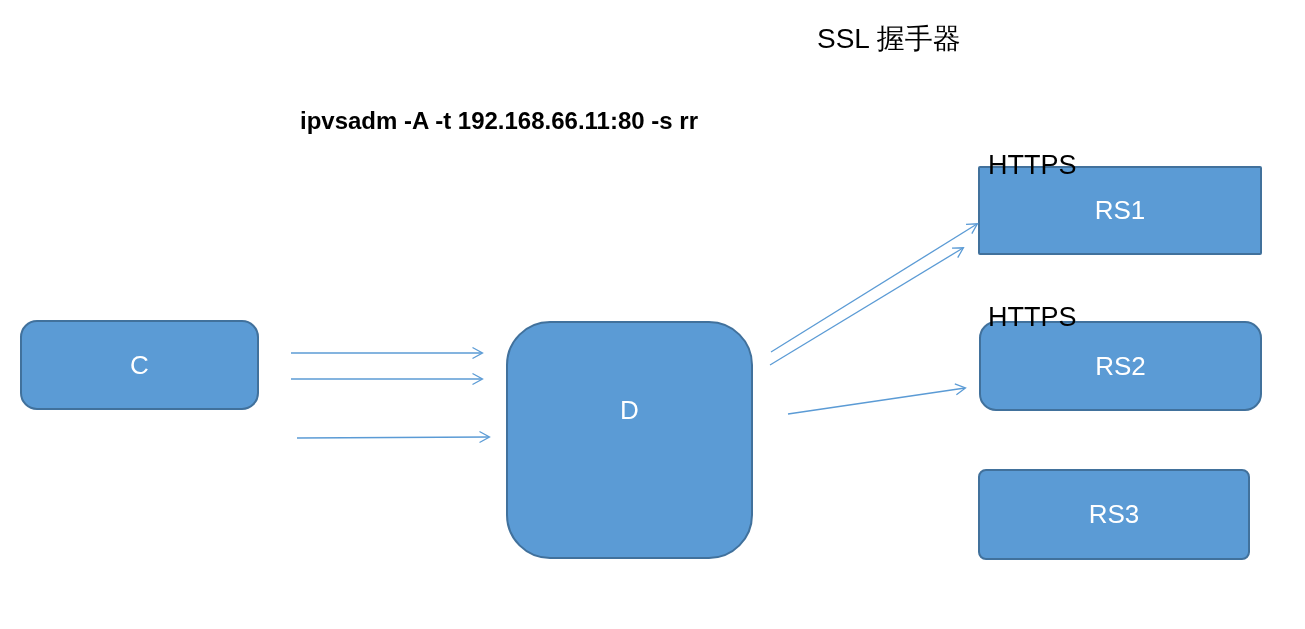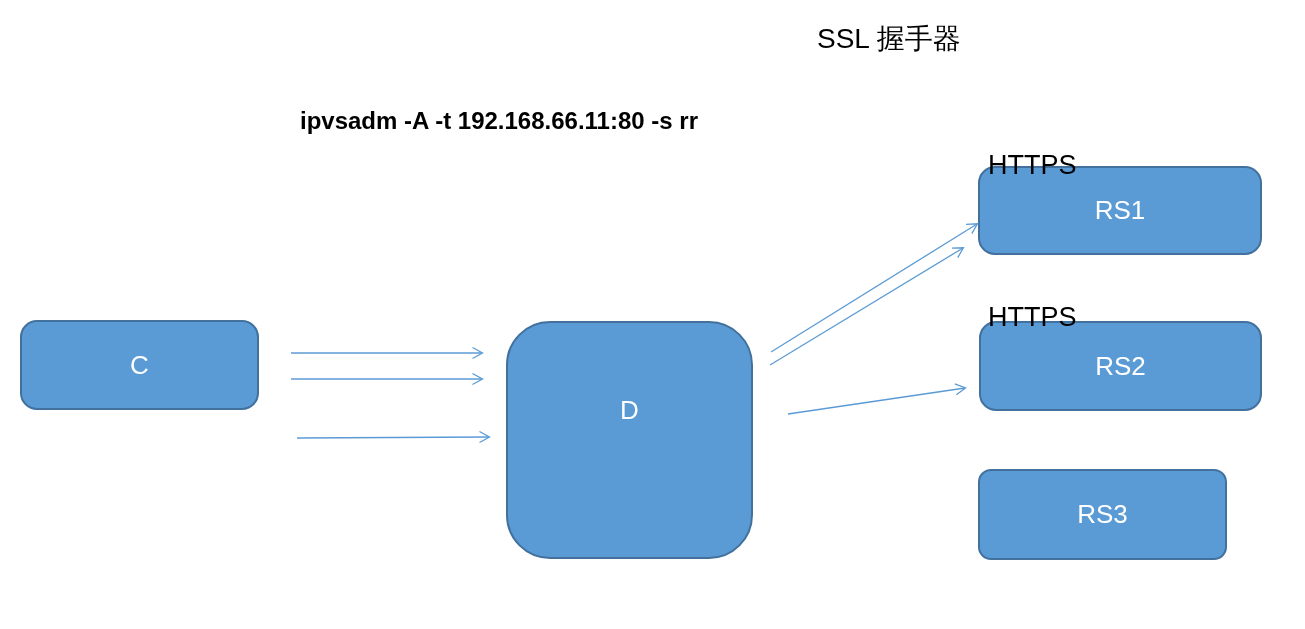--- a/index.html
+++ b/index.html
@@ -30,23 +30,23 @@
   .node{
     position:absolute;
     background:var(--node-fill);
     border:2px solid var(--node-border);
     display:flex;align-items:center;justify-content:center;
     color:var(--node-text);font-size:26px;
   }
   .node-c  {left:20px; top:320px;width:239px;height:90px; border-radius:17px;}
   .node-d  {left:506px;top:321px;width:247px;height:238px;border-radius:44px;
             align-items:flex-start;padding-top:72px;}
-  .node-rs1{left:978px;top:166px;width:284px;height:89px; border-radius:17px;}
+  .node-rs1{left:978px;top:166px;width:284px;height:89px; border-radius:2px;}
   .node-rs2{left:979px;top:321px;width:283px;height:90px; border-radius:17px;}
-  .node-rs3{left:978px;top:469px;width:249px;height:91px; border-radius:13px;}
+  .node-rs3{left:978px;top:469px;width:272px;height:91px; border-radius:8px;}
 
   .https{
     position:absolute;font-size:27px;line-height:28px;
     color:var(--label-text);z-index:3;
   }
   .https1{left:988px;top:151px;}
   .https2{left:988px;top:303px;}
 
   svg.arrows{position:absolute;left:0;top:0;width:1305px;height:629px;z-index:2;}
   .aline{stroke:var(--arrow);stroke-width:1.3px;fill:none;}

